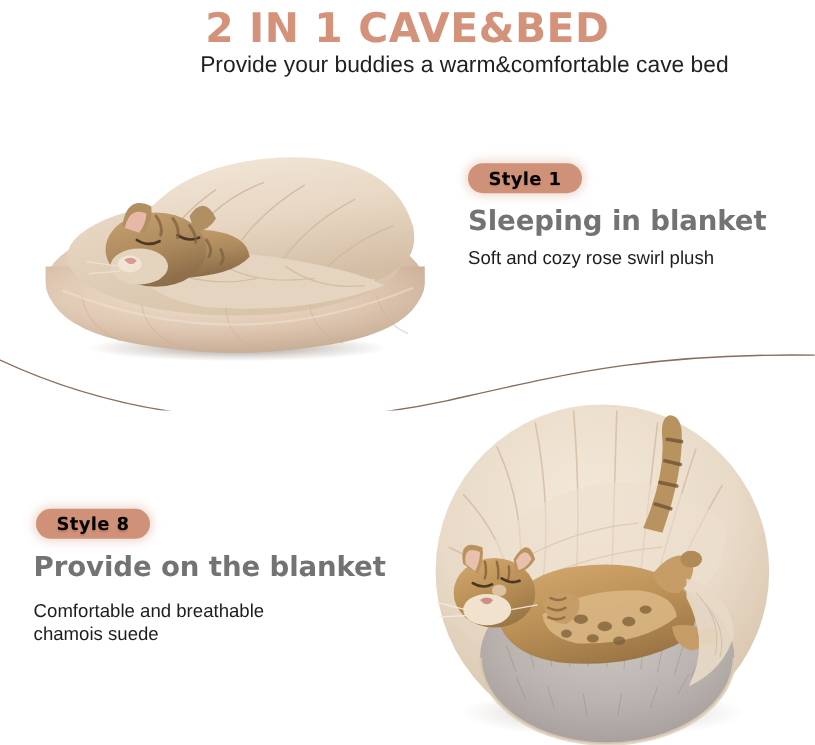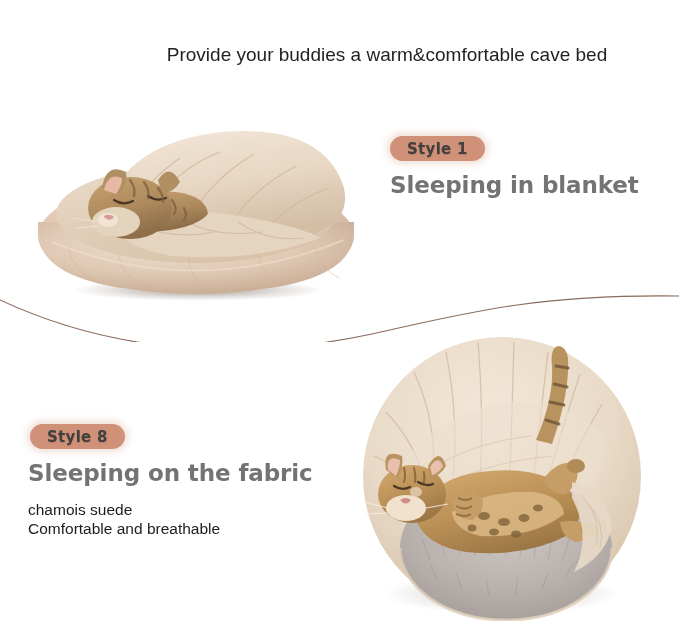--- a/index.html
+++ b/index.html
@@ -54,21 +54,21 @@
   
   .badge {
     position: absolute;
     display: inline-flex;
     align-items: center;
     justify-content: center;
     height: 25px;
     padding: 0 17px;
     border-radius: 13px;
     background: #cf9177;
-    color: #404040;
+    color: #000000;
     font-size: 15px;
     font-weight: 700;
     font-family: "DejaVu Sans", sans-serif;
     letter-spacing: 0.3px;
     box-shadow: 0 0 7px 3px rgba(207,145,119,0.30);
     text-shadow: 0 1px 1px rgba(150,85,60,0.35);
     white-space: nowrap;
   }
 
   
@@ -106,20 +106,21 @@
     position: absolute;
     overflow: hidden;
   }
   .photo svg { display: block; }
 </style>
 </head>
 <body>
 
 <div class="canvas">
 
+  <div class="title">2 IN 1 CAVE&amp;BED</div>
 
   <div class="subtitle">Provide your buddies a warm&amp;comfortable cave bed</div>
 
   <div class="photo" style="left:8px; top:96px; width:372px; height:208px;">
     <svg width="372" height="208" viewBox="0 0 372 208">
       <defs>
         <radialGradient id="bedBody" cx="42%" cy="32%" r="78%">
           <stop offset="0%" stop-color="#f0e1d2"></stop>
           <stop offset="52%" stop-color="#e0c9b4"></stop>
           <stop offset="100%" stop-color="#c3a68d"></stop>
@@ -213,33 +214,34 @@
 
       <path d="M44 146 Q188 204 336 144" stroke="#f1e3d3" stroke-width="2" fill="none" opacity="0.5"></path>
     </svg>
   </div>
 
   <div class="badge" style="left:390px; top:136px;">Style 1</div>
 
   <div class="style-heading" style="left:390px; top:172px;">Sleeping in blanket</div>
 
   <div class="style-body" style="left:390px; top:206px;">
+    <div>Soft and cozy rose swirl plush</div>
   </div>
 
   <svg class="divider" viewBox="0 0 679 60" preserveAspectRatio="none">
     <path d="M0 18 C 120 74, 250 78, 372 52 C 470 30, 540 12, 679 14" stroke="#8a6a5a" stroke-width="1.1" fill="none" stroke-linecap="round"></path>
   </svg>
 
   <div class="badge" style="left:30px; top:424px;">Style 8</div>
 
-  <div class="style-heading" style="left:28px; top:460px;">Sleeping on the fabric</div>
+  <div class="style-heading" style="left:28px; top:460px;">Provide on the blanket</div>
 
   <div class="style-body" style="left:28px; top:500px;">
+    <div>Comfortable and breathable</div>
     <div>chamois suede</div>
-    <div>Comfortable and breathable</div>
   </div>
 
   <div class="photo" style="left:356px; top:332px; width:292px; height:289px;">
     <svg width="292" height="289" viewBox="0 0 292 289">
       <defs>
         <radialGradient id="blanketG" cx="45%" cy="30%" r="75%">
           <stop offset="0%" stop-color="#f3e8d9"></stop>
           <stop offset="60%" stop-color="#e8dac7"></stop>
           <stop offset="100%" stop-color="#d6c1a8"></stop>
         </radialGradient>

